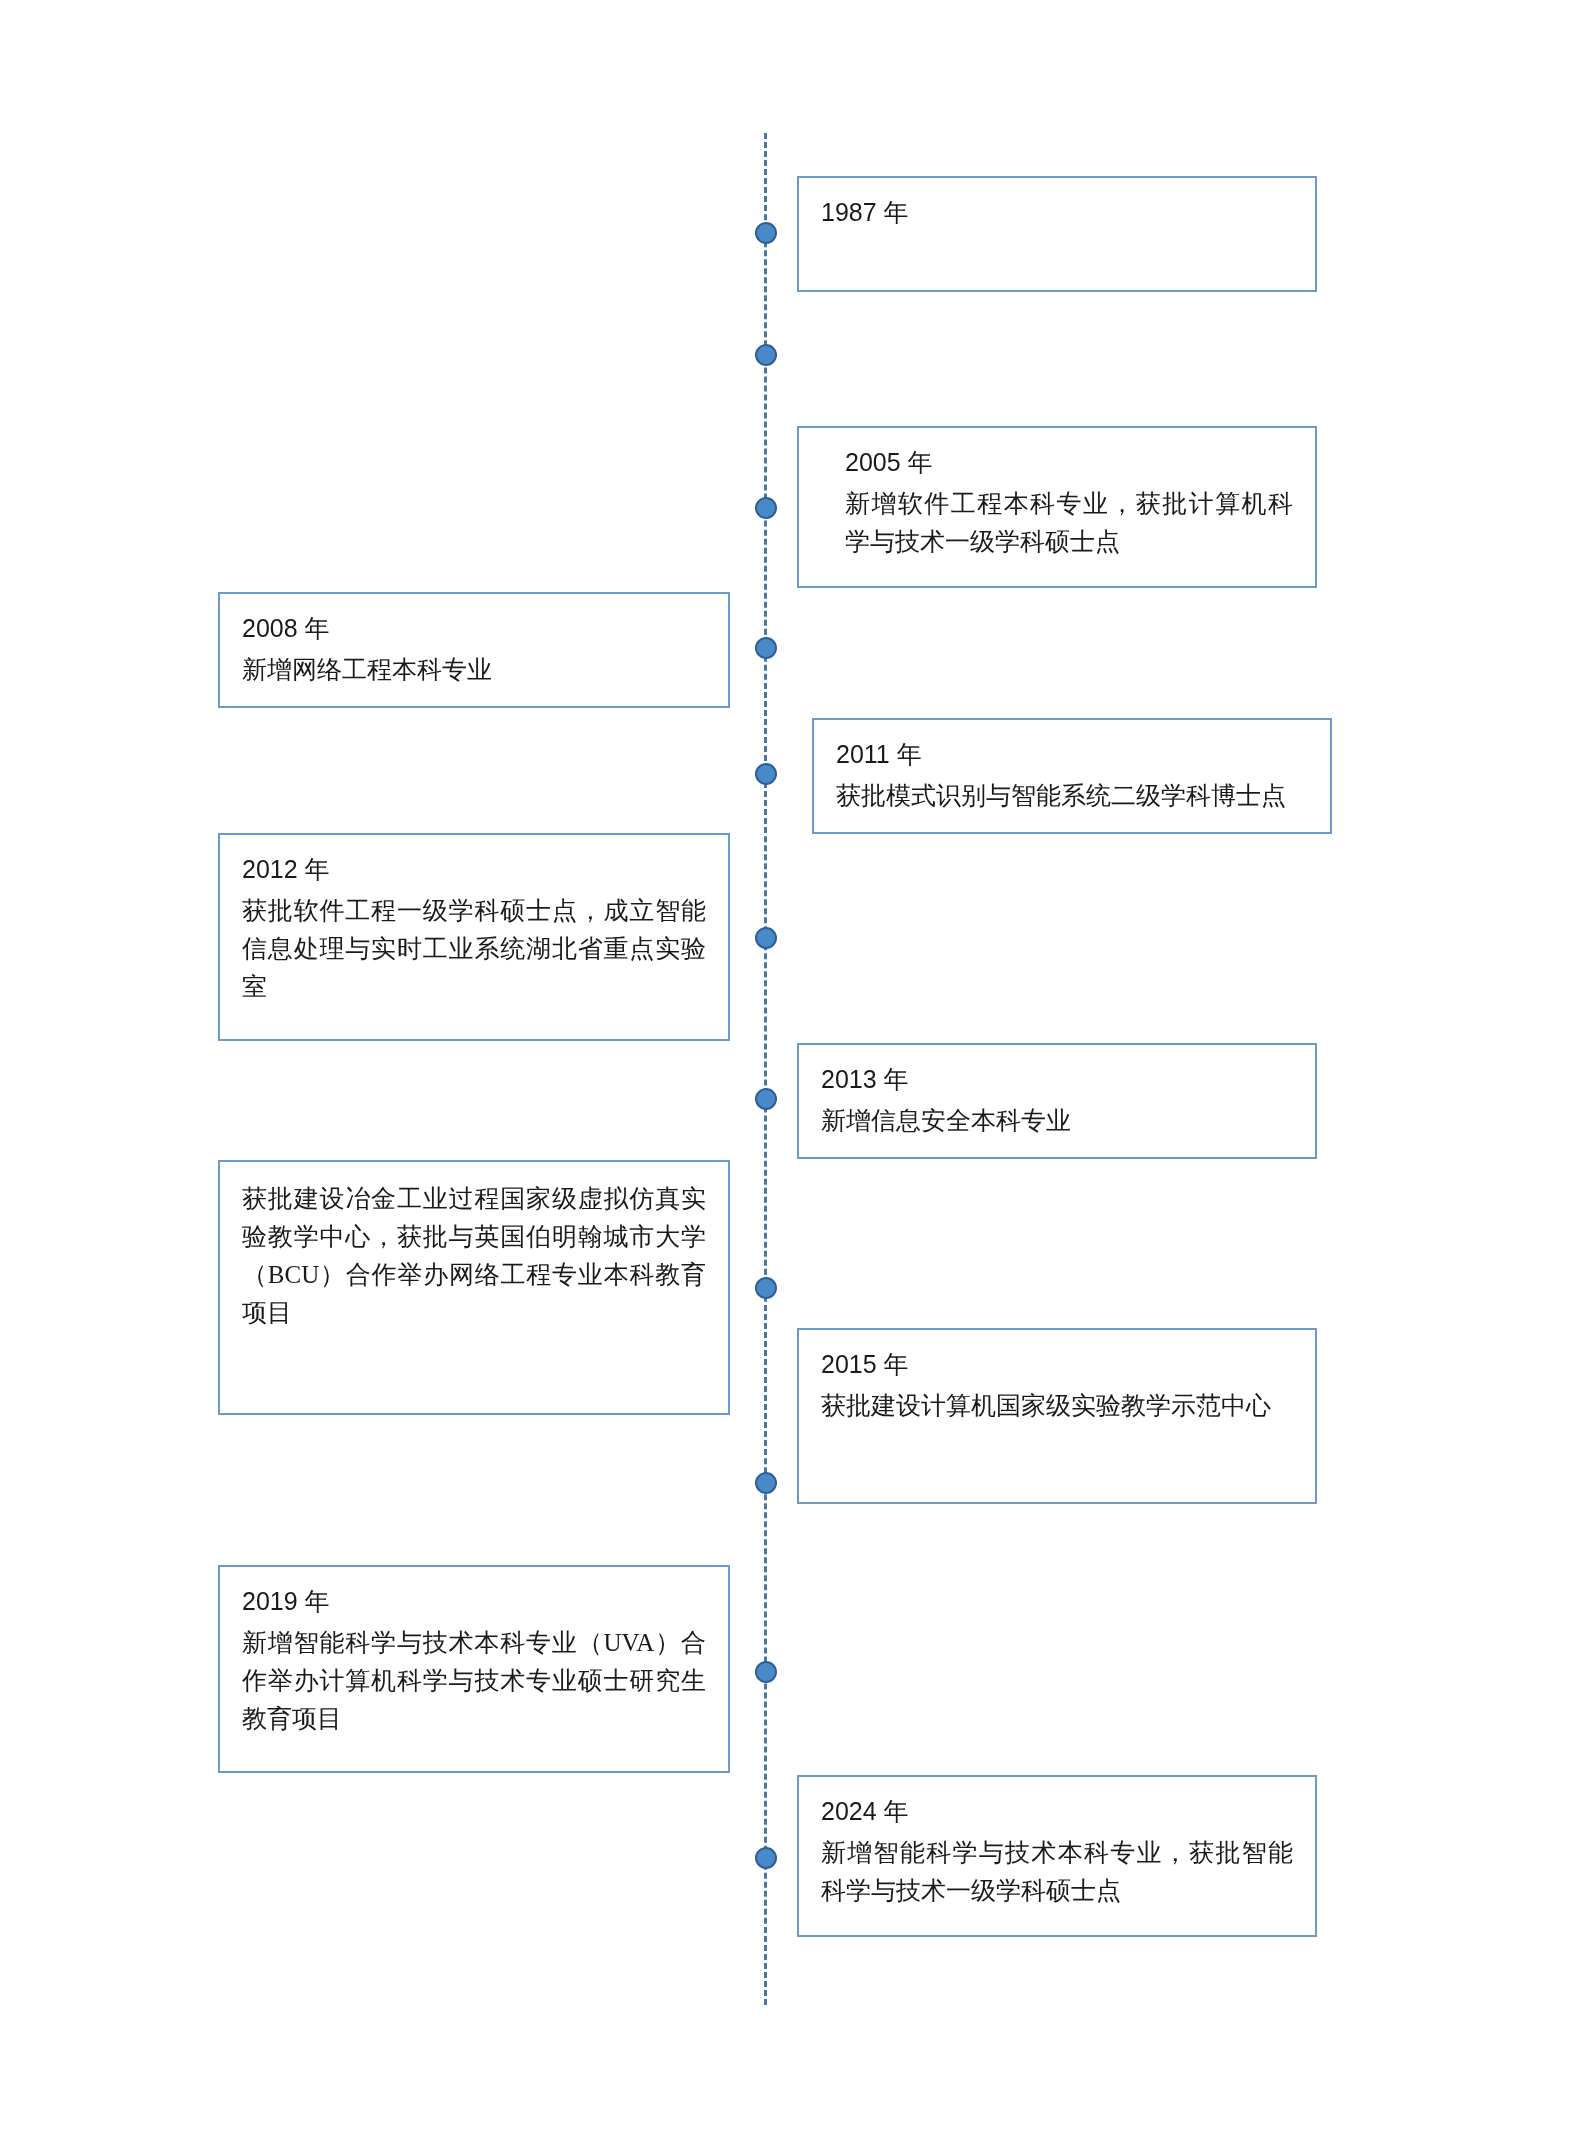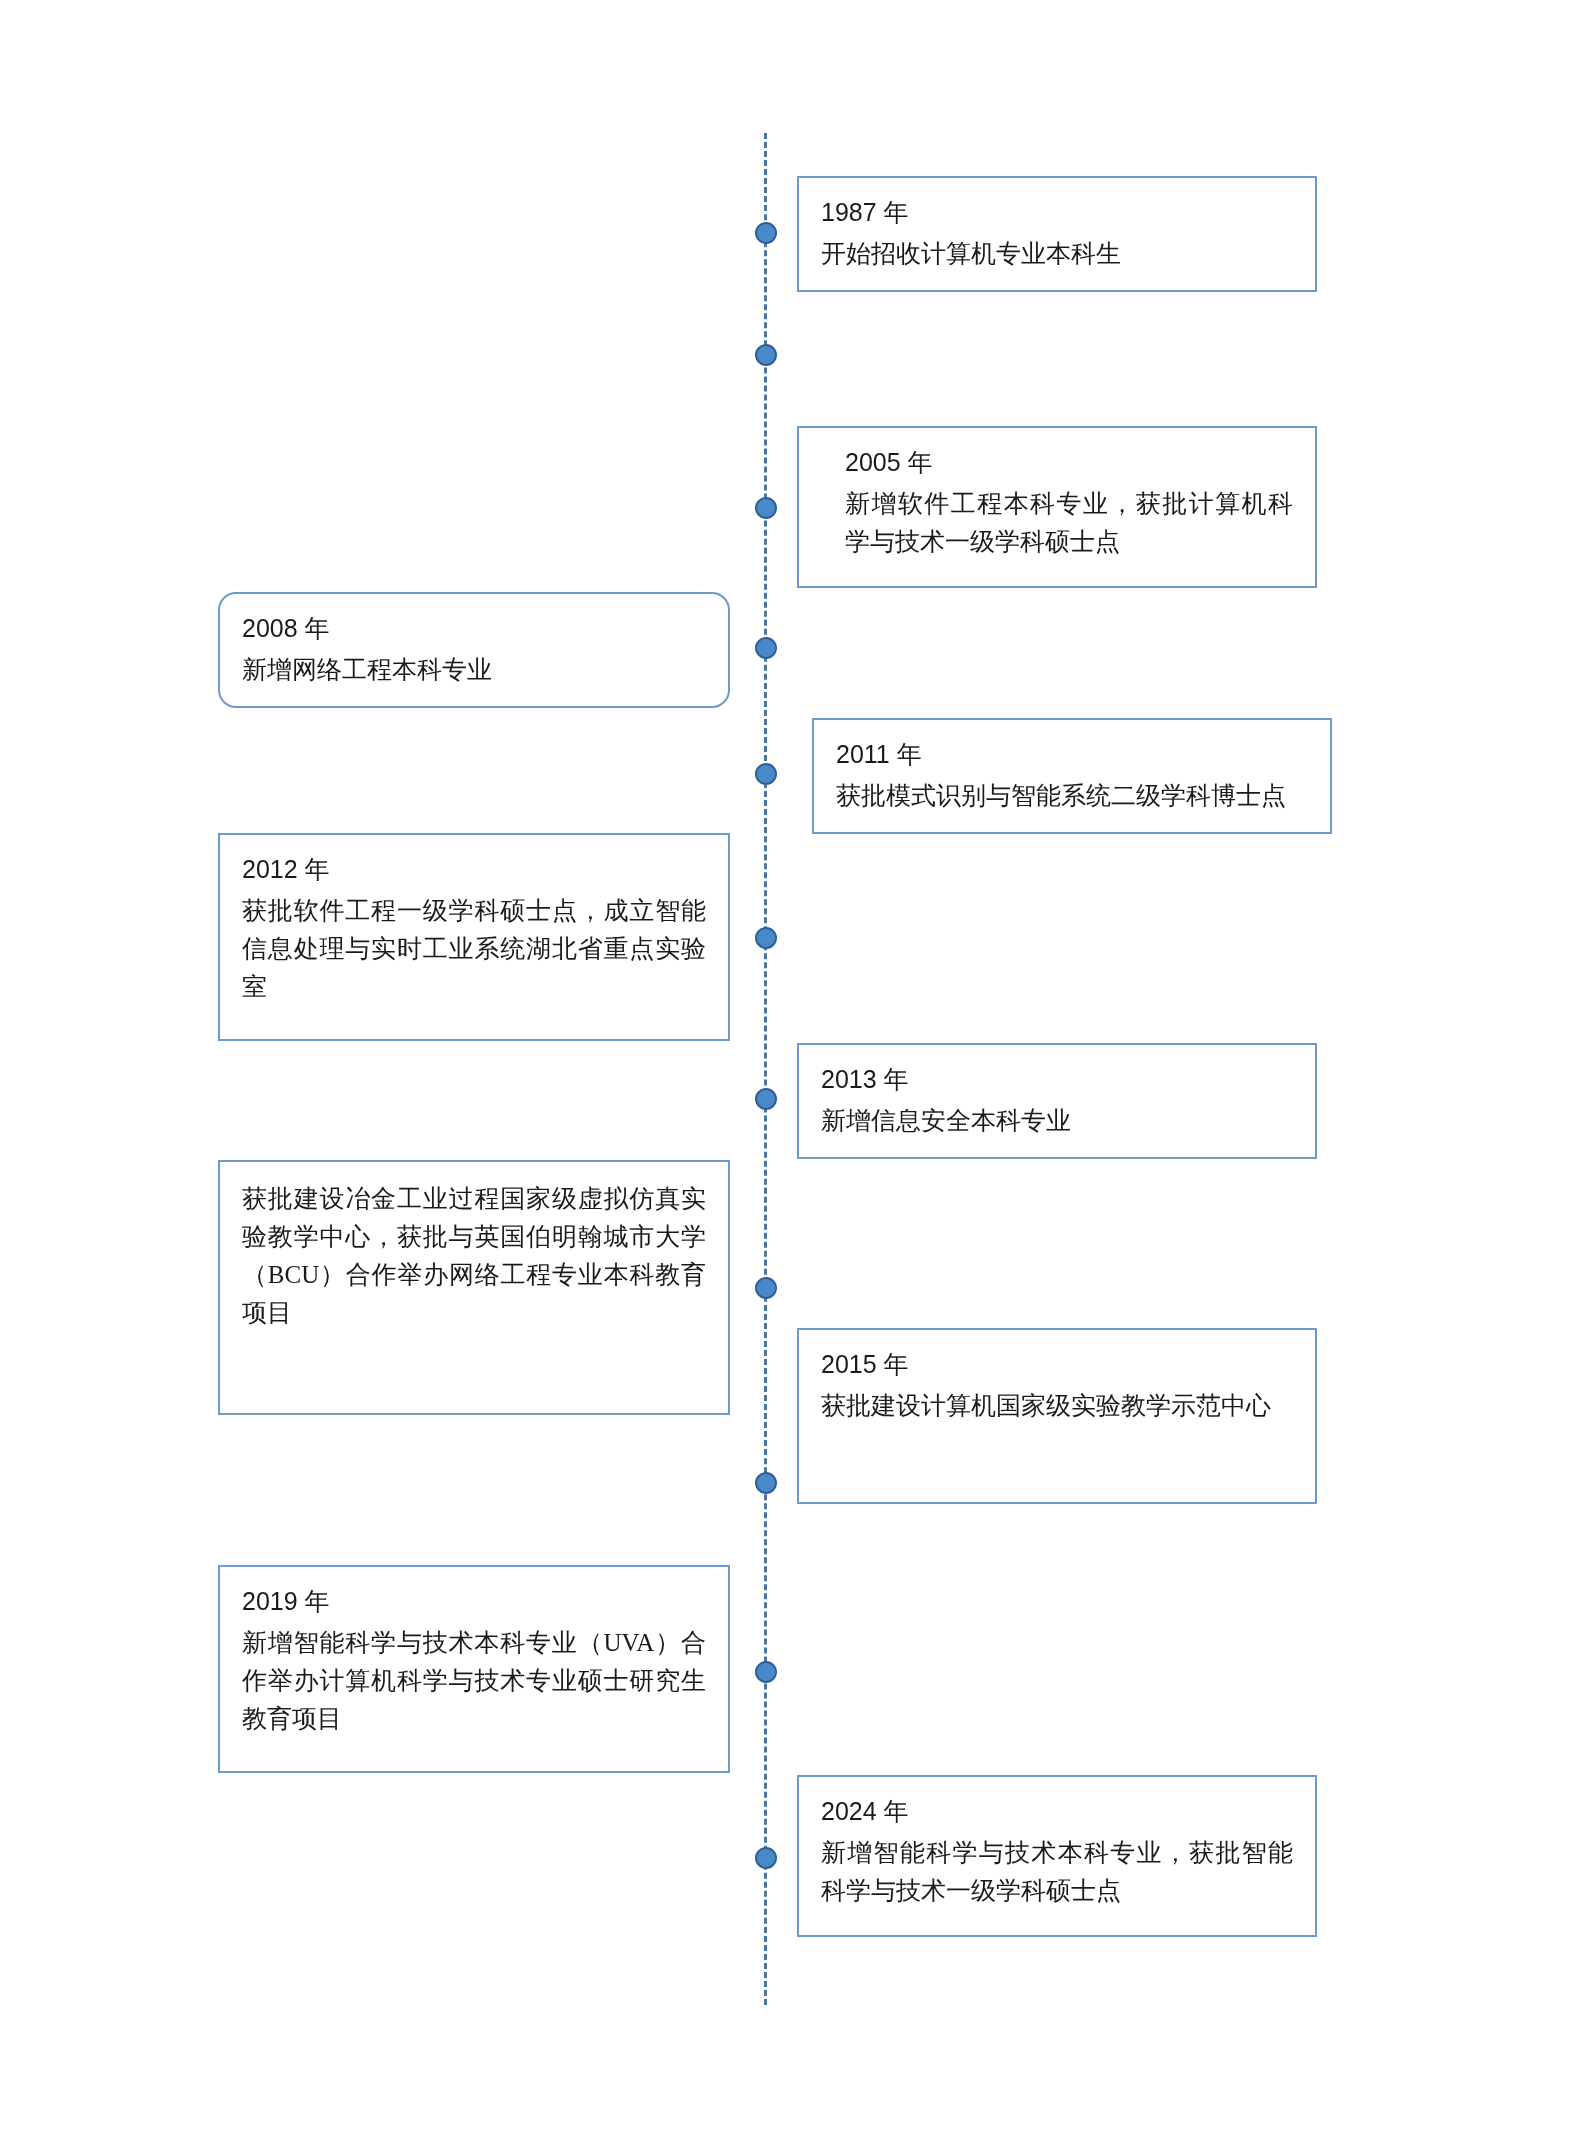--- a/index.html
+++ b/index.html
@@ -78,33 +78,32 @@
 </head>
 <body>
 
 <div id="timeline-root">
 
   <div class="spine"></div>
 
   <div class="node-dot" style="top:233px;"></div>
   <div class="event-box right" style="top:176px; height:116px;">
     <p class="event-year">1987 年</p>
-    <p class="event-desc">开始招收计算机专业本科生</p>
   </div>
 
   <div class="node-dot" style="top:355px;"></div>
 
   <div class="node-dot" style="top:508px;"></div>
   <div class="event-box right" style="top:426px; height:162px;padding-left:46px;">
     <p class="event-year">2005 年</p>
     <p class="event-desc">新增软件工程本科专业，获批计算机科学与技术一级学科硕士点</p>
   </div>
 
   <div class="node-dot" style="top:648px;"></div>
-  <div class="event-box left" style="top:592px; height:116px;border-radius:18px;">
+  <div class="event-box left" style="top:592px; height:116px;">
     <p class="event-year">2008 年</p>
     <p class="event-desc">新增网络工程本科专业</p>
   </div>
 
   <div class="node-dot" style="top:774px;"></div>
   <div class="event-box right" style="top:718px; height:116px;margin-left:15px;">
     <p class="event-year">2011 年</p>
     <p class="event-desc">获批模式识别与智能系统二级学科博士点</p>
   </div>
 

